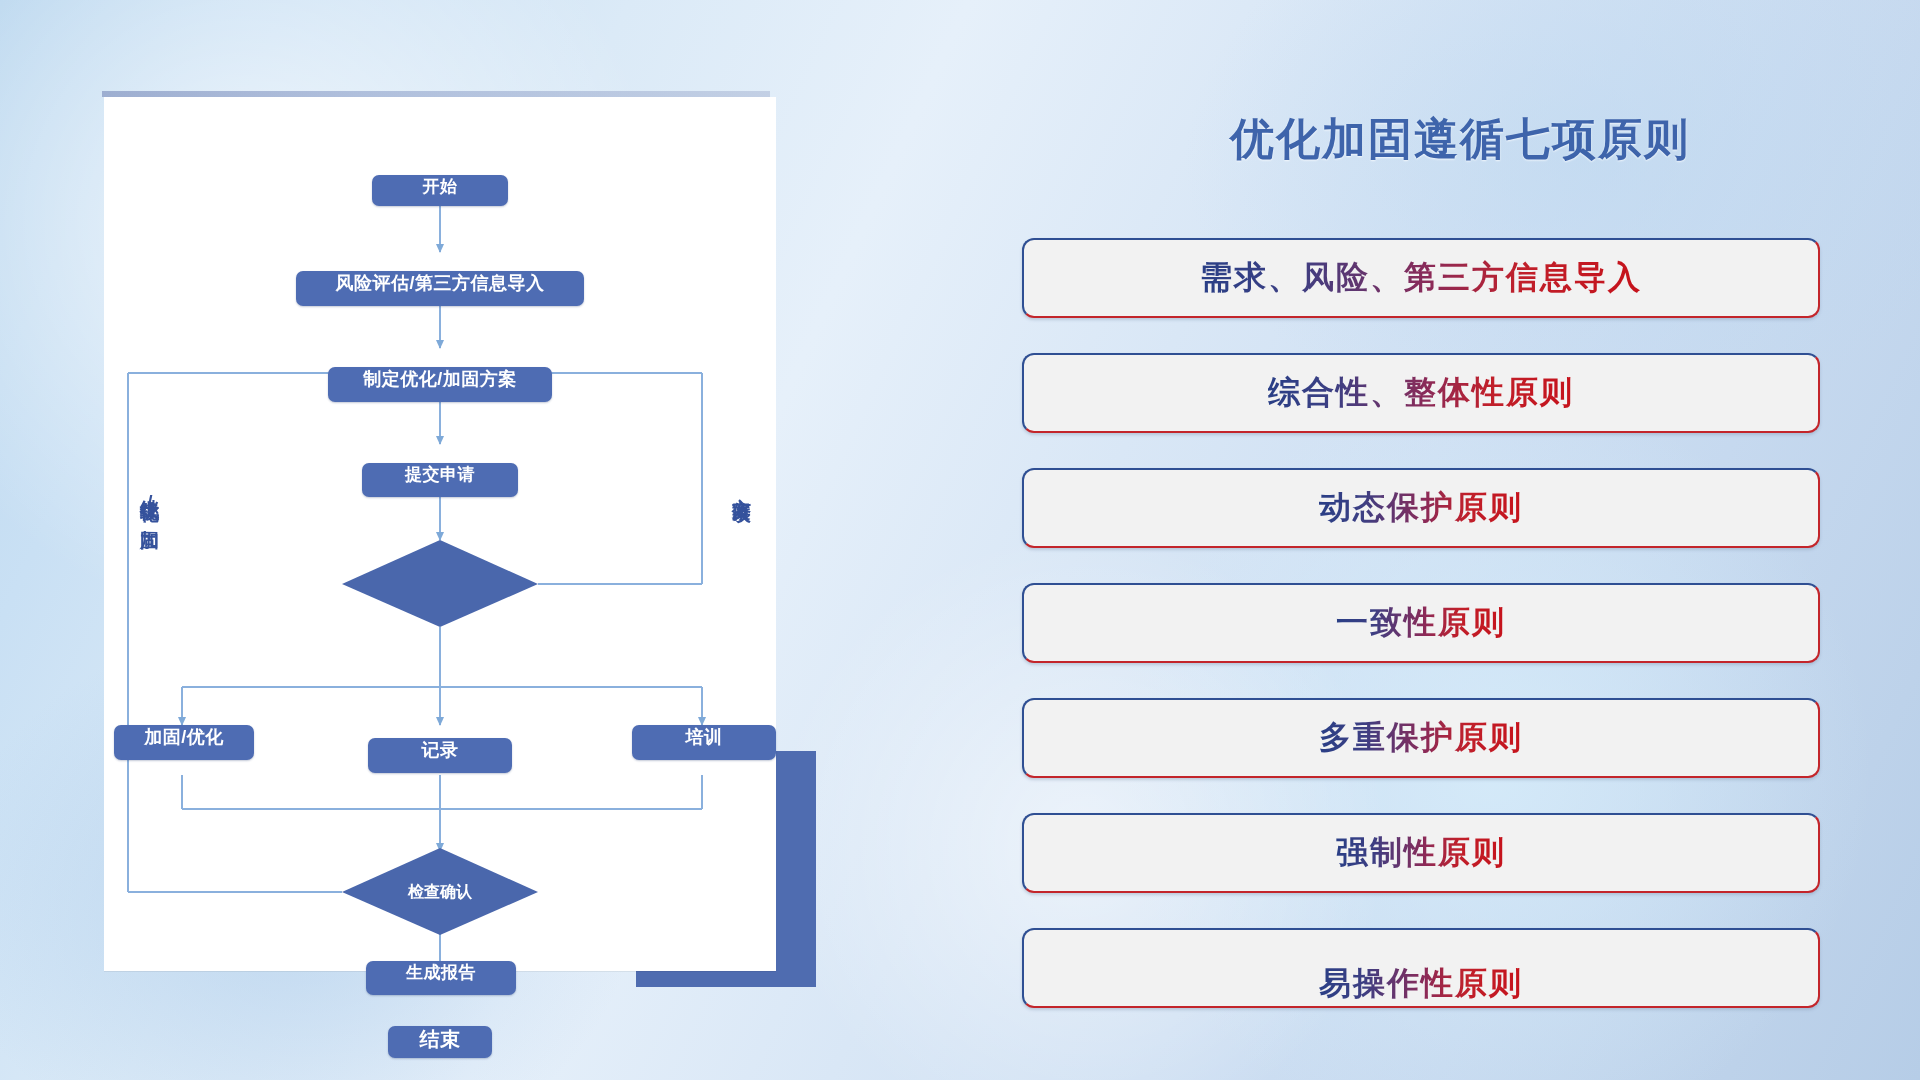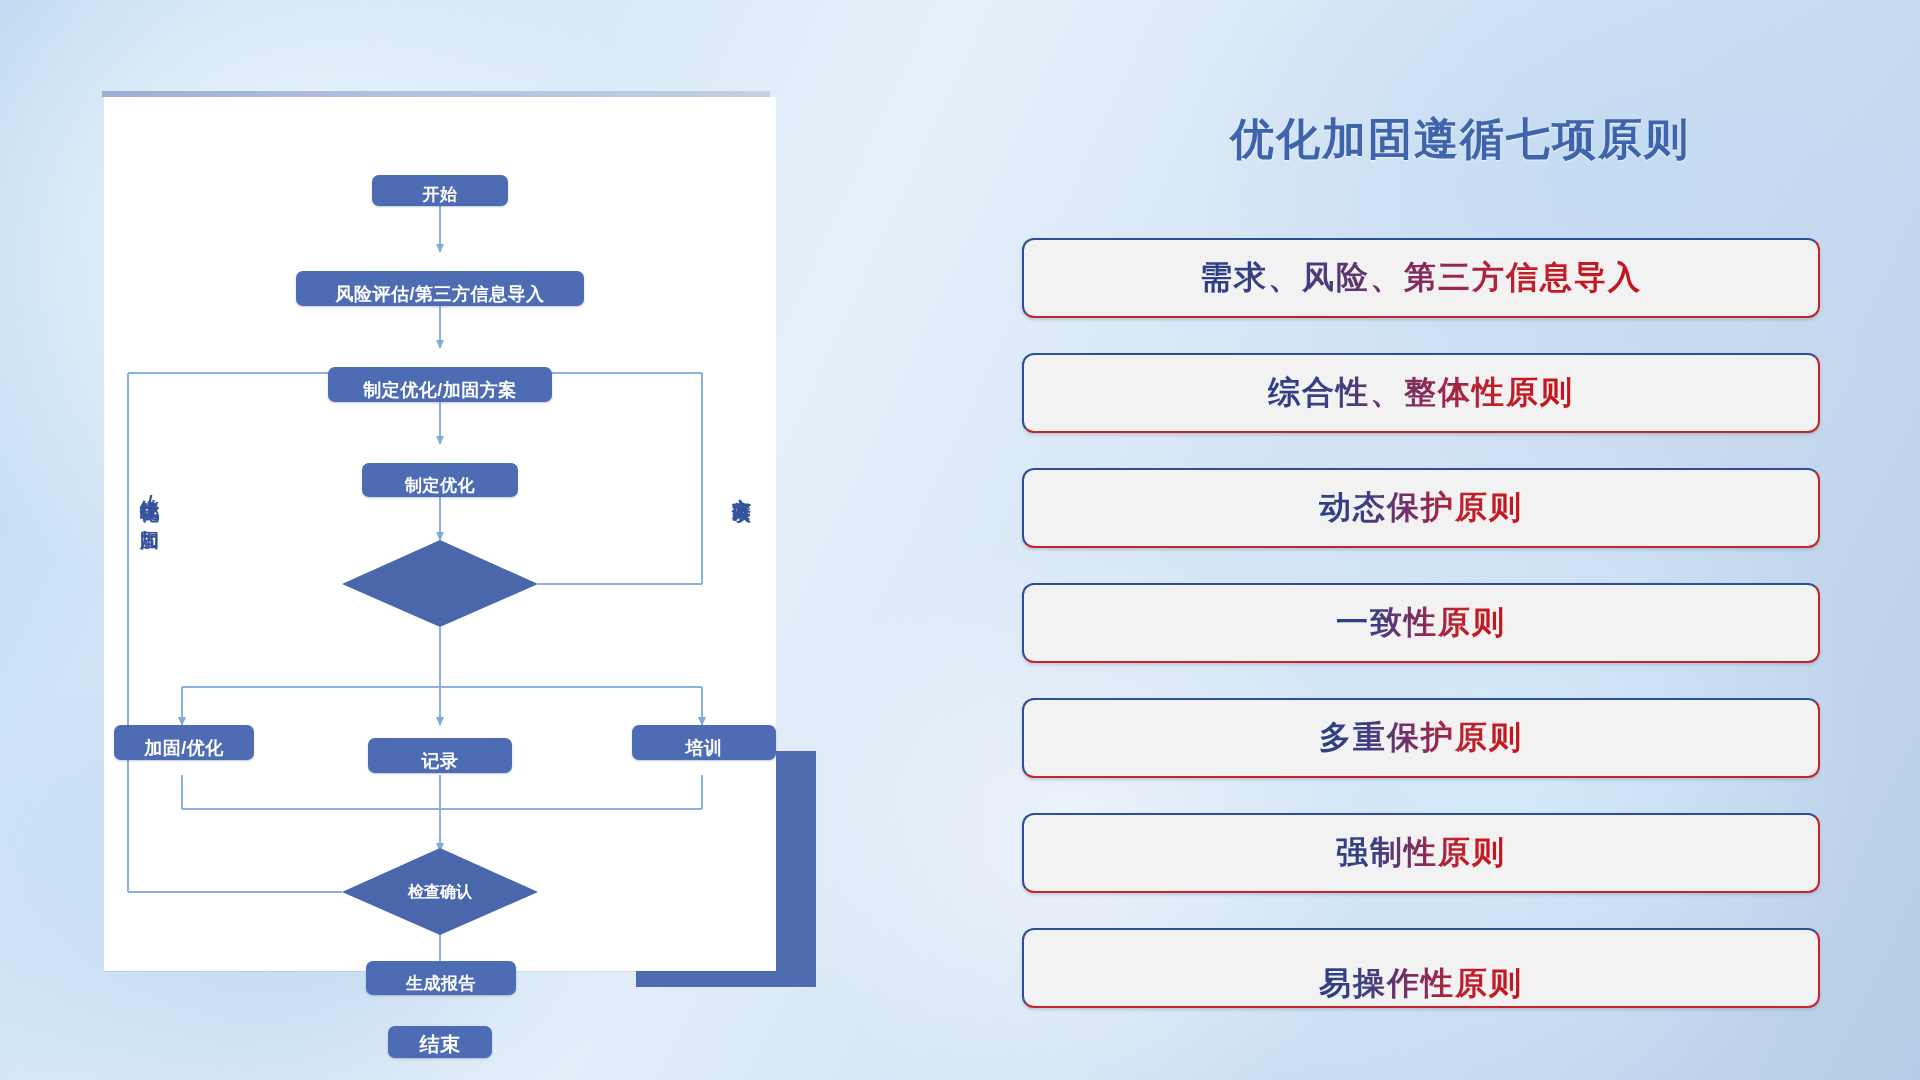--- a/index.html
+++ b/index.html
@@ -55,21 +55,21 @@
     background:linear-gradient(90deg,#8a9bc4,#9fb0d3 40%,#b9c6de);
     opacity:.75;
   }
   .chart-inner{position:absolute;inset:0;}
 
   .svg-flow{position:absolute;left:0;top:0;}
 
   .node{
     position:absolute;background:#4e6cb3;color:#fff;
     border-radius:7px;
-    display:flex;align-items:flex-end;justify-content:center;
+    display:flex;align-items:flex-start;justify-content:center;
     font-weight:bold;letter-spacing:.5px;
     box-shadow:0 1px 2px rgba(40,60,110,.28);
     white-space:nowrap;
   }
   .diamond-wrap{position:absolute;}
   .diamond-label{
     position:absolute;left:0;top:0;width:100%;height:100%;
     display:flex;align-items:center;justify-content:center;
     color:#fff;font-weight:bold;white-space:nowrap;
   }
@@ -176,21 +176,21 @@
 
       <div class="node" style="left:192px;top:174px;width:288px;height:35px;font-size:18px;">
         <span>风险评估/第三方信息导入</span>
       </div>
 
       <div class="node" style="left:224px;top:270px;width:224px;height:35px;font-size:18px;">
         <span>制定优化/加固方案</span>
       </div>
 
       <div class="node" style="left:258px;top:366px;width:156px;height:34px;font-size:17px;">
-        <span>制定优化</span>
+        <span>提交申请</span>
       </div>
 
 
       <div class="node" style="left:10px;top:628px;width:140px;height:35px;font-size:18px;">
         <span>加固/优化</span>
       </div>
 
       <div class="node" style="left:264px;top:628px;width:144px;height:35px;font-size:18px;margin-top:13px;">
         <span>记录</span>
       </div>

